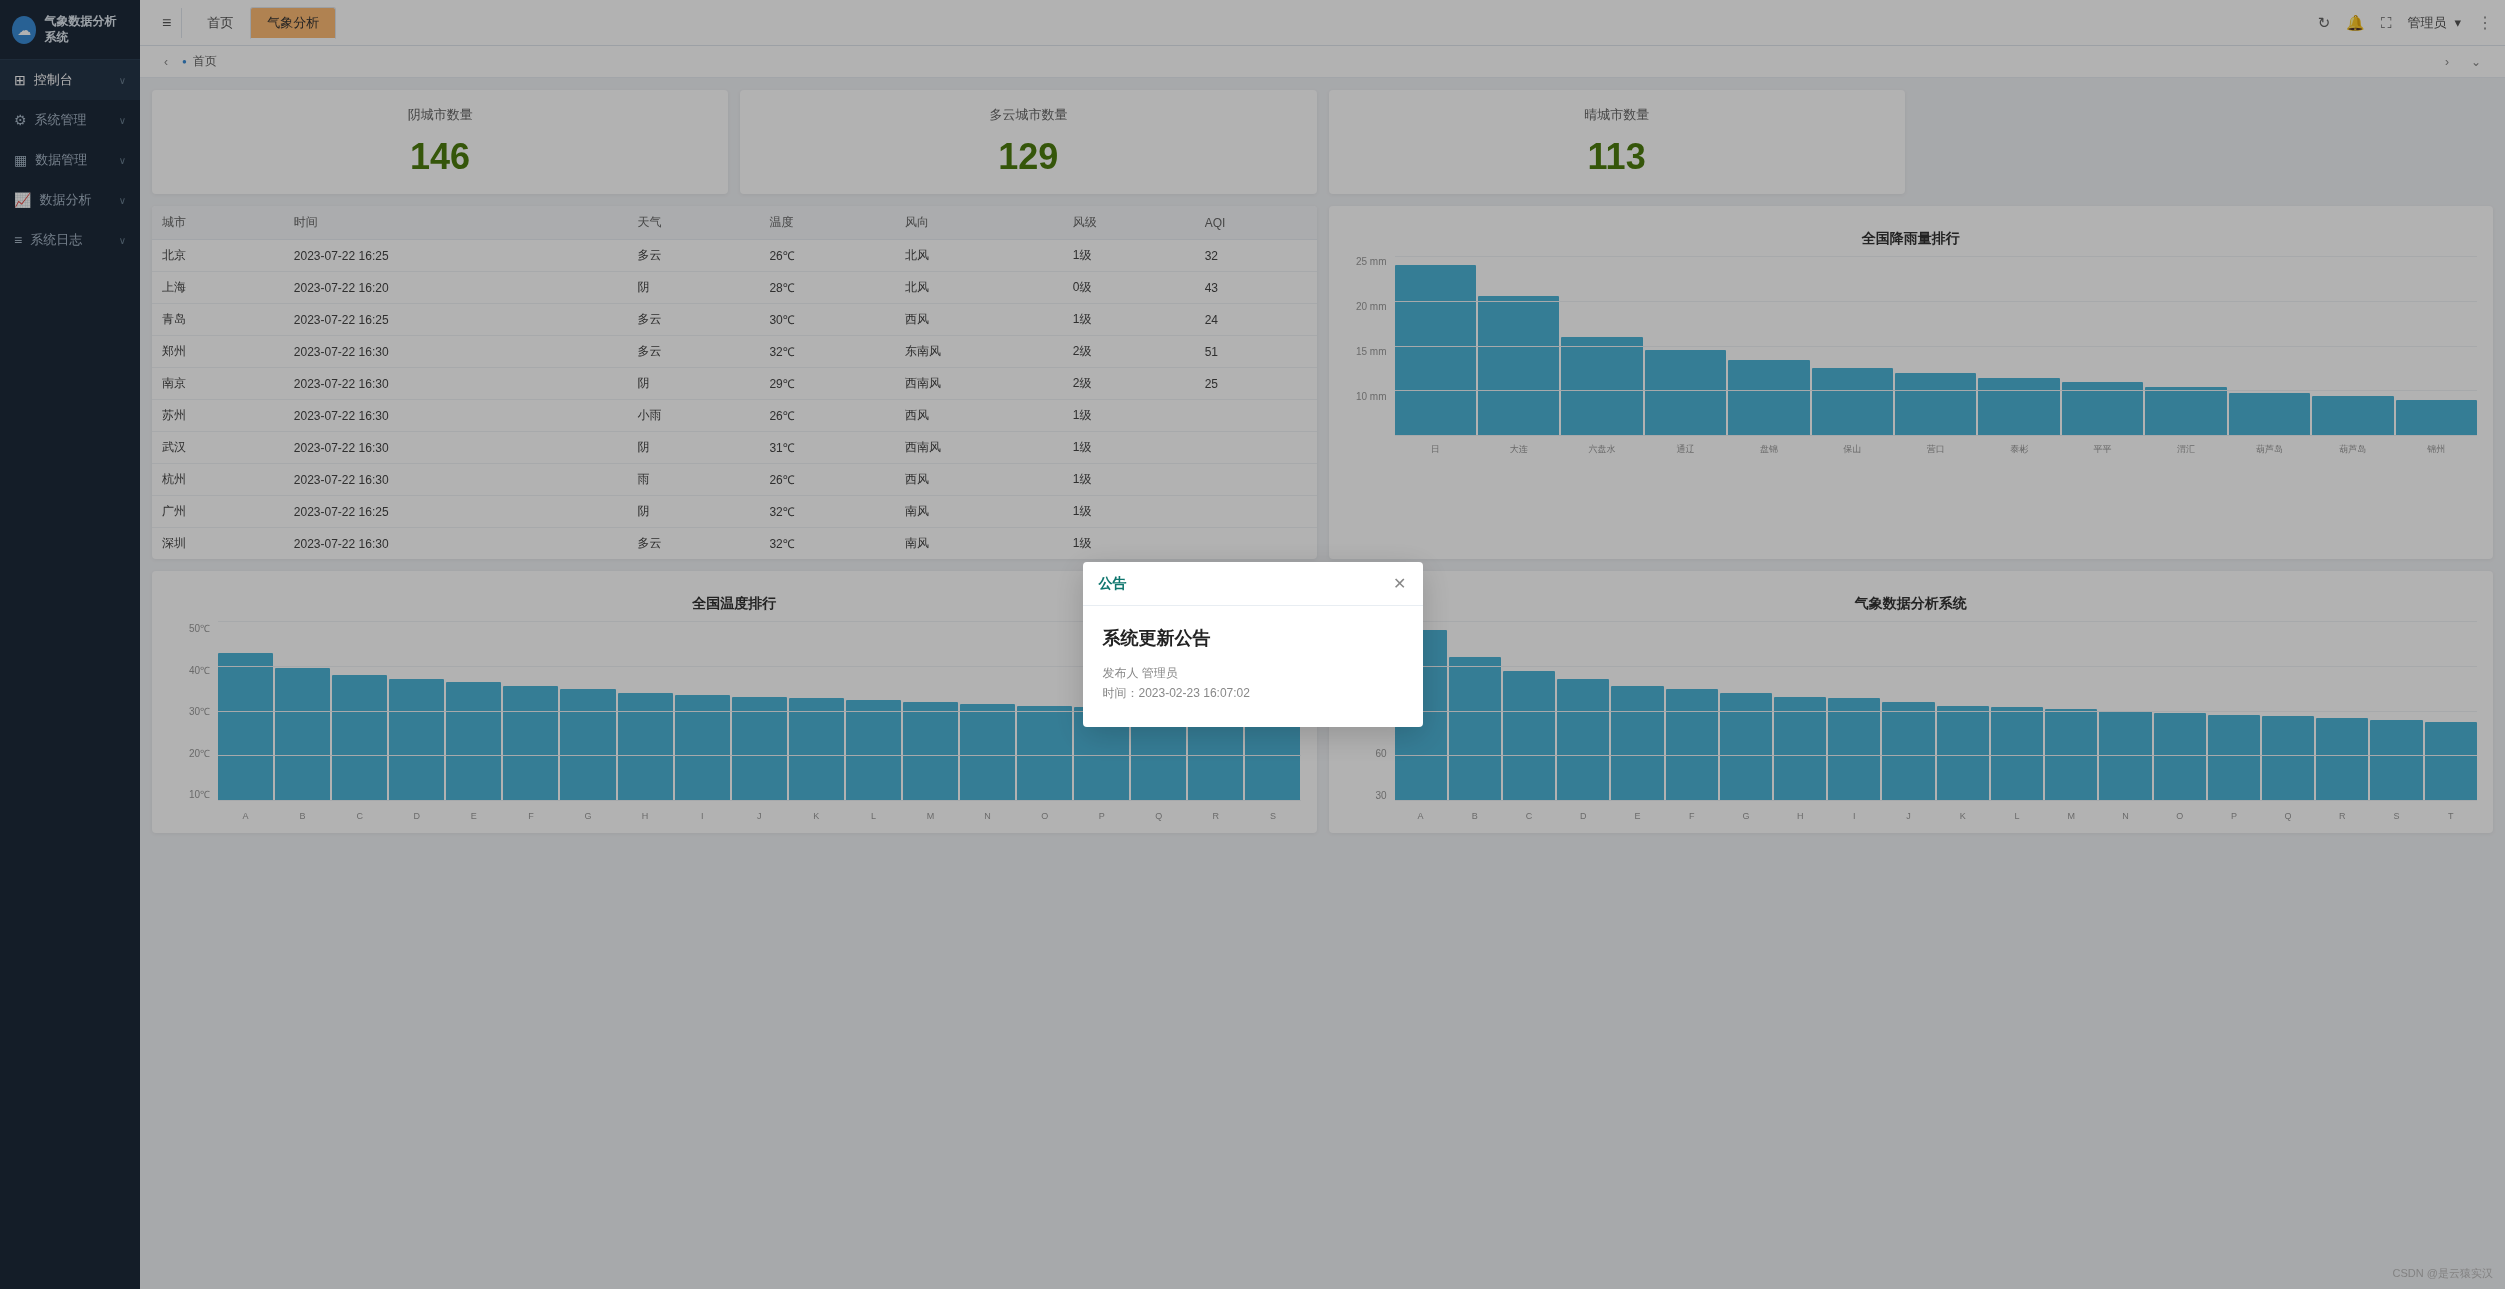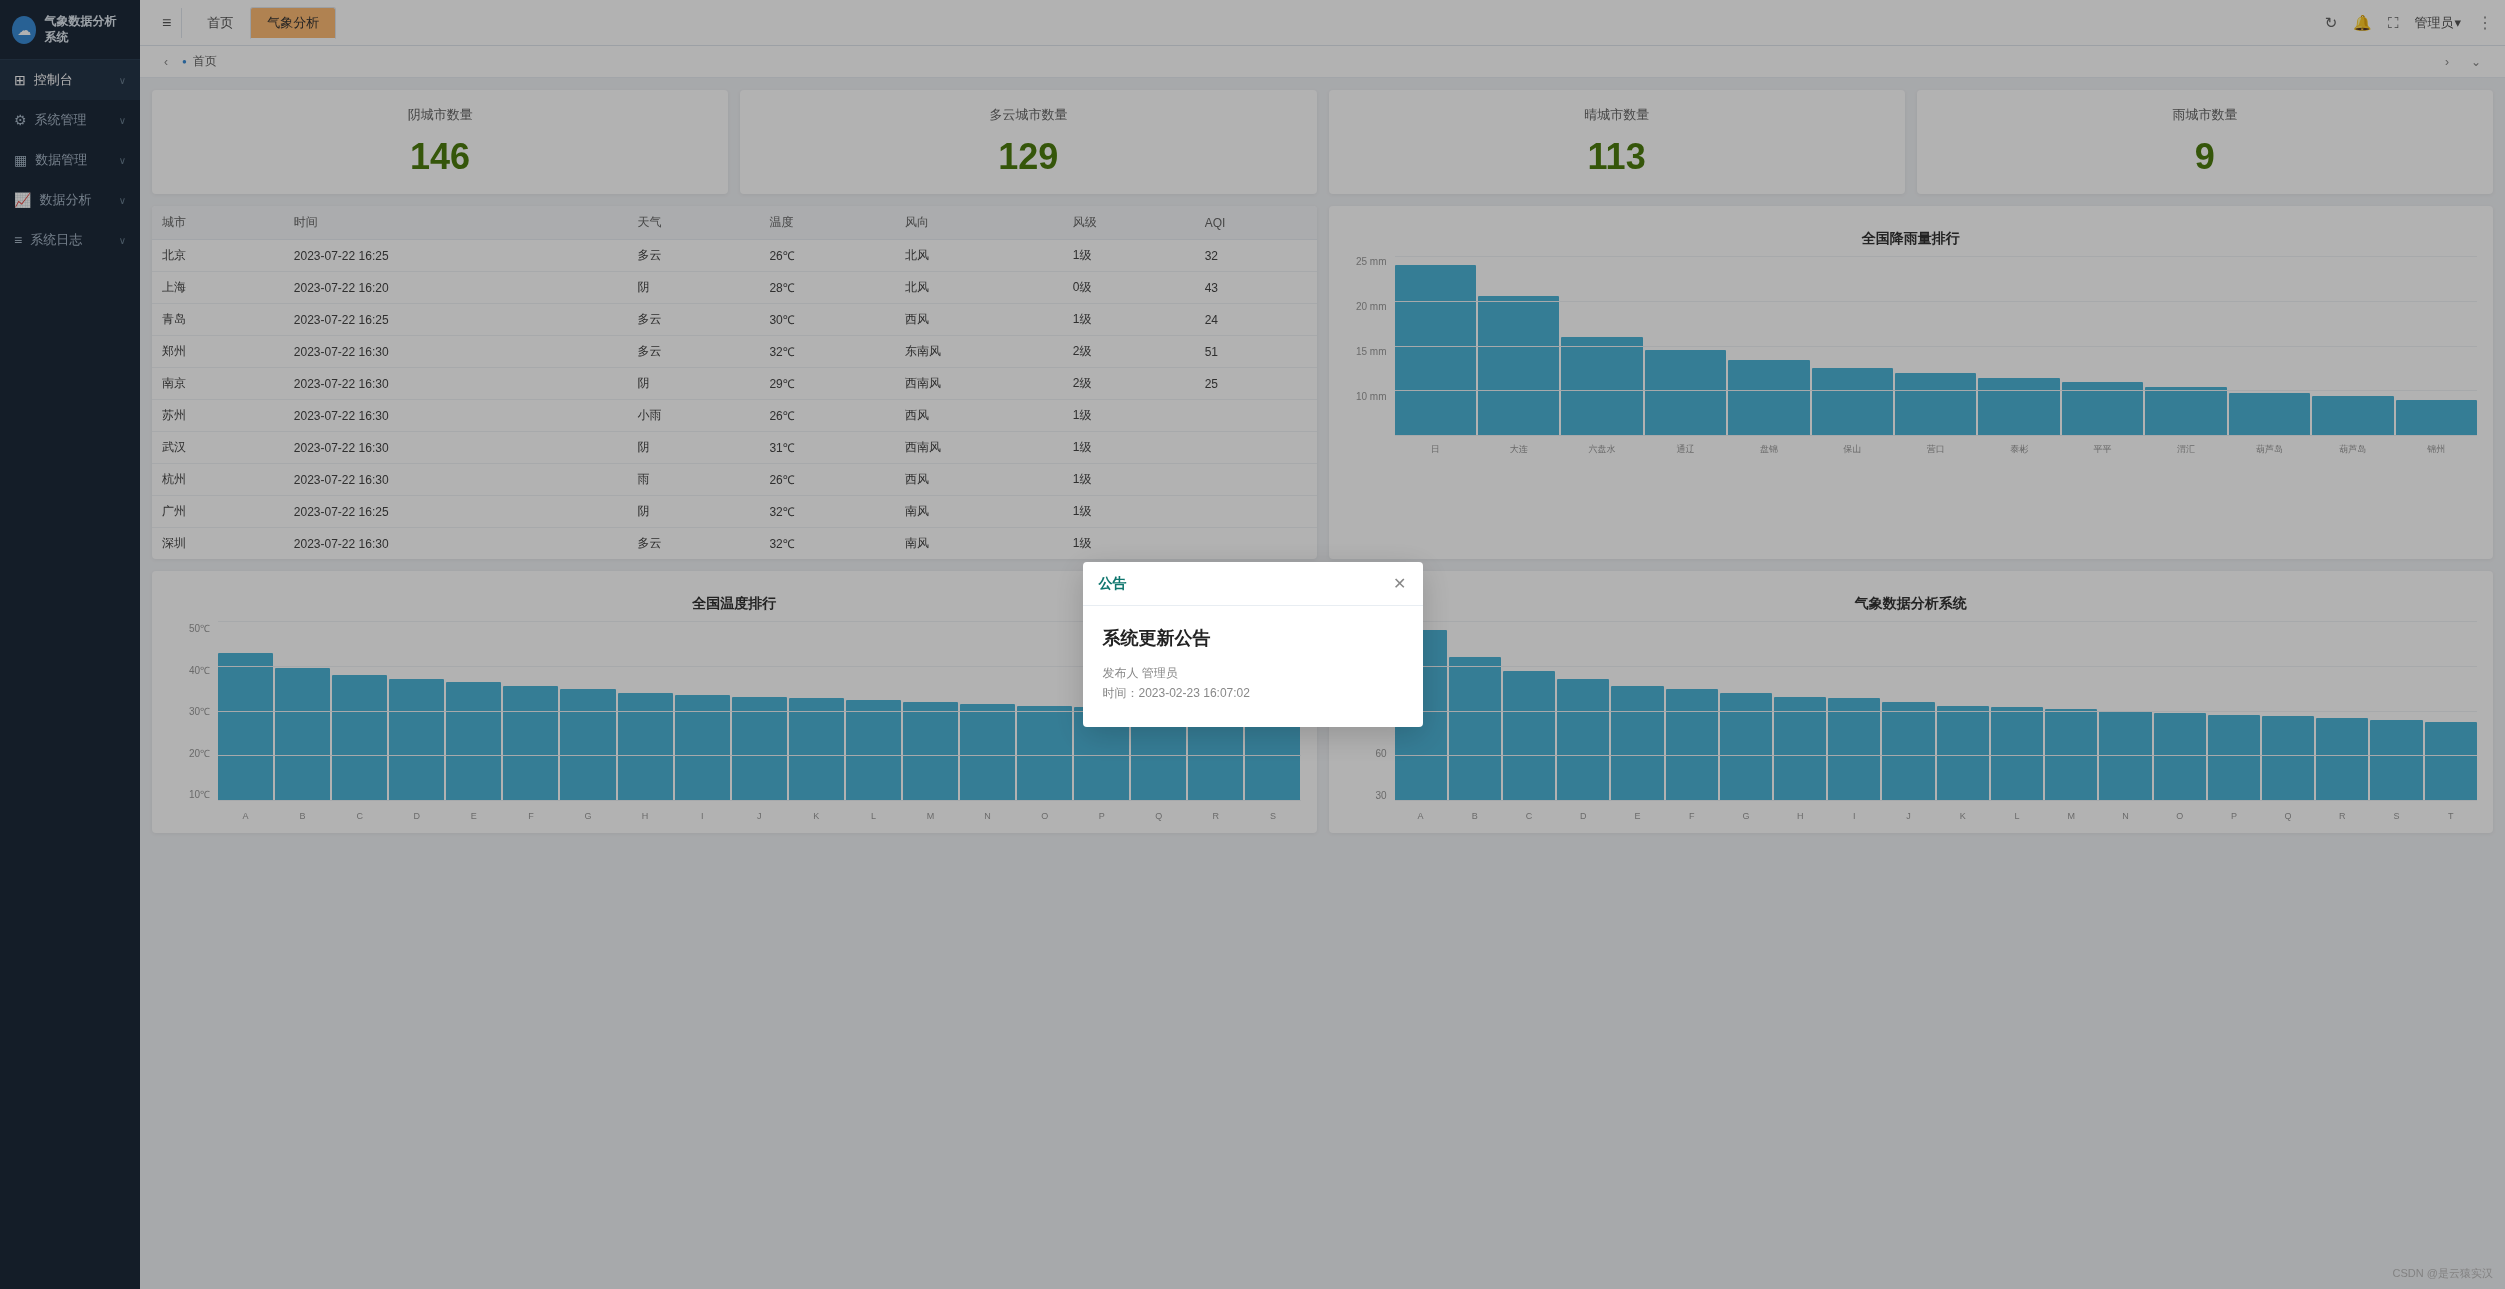--- a/index.html
+++ b/index.html
@@ -91,21 +91,21 @@
       color: #333;
     }
     .topbar-right {
       display: flex;
       align-items: center;
       gap: 16px;
       color: #666;
     }
     .topbar-icon { cursor: pointer; font-size: 15px; }
     .admin-btn {
-      display: flex; align-items: center; gap: 1px;
+      display: flex; align-items: center; gap: 8px;
       font-size: 13px; cursor: pointer; color: #555;
     }
 
     
     #breadcrumb {
       background: #fff;
       padding: 7px 16px;
       border-bottom: 1px solid #e8edf2;
       display: flex;
       align-items: center;
@@ -387,24 +387,20 @@
         <div class="stat-card-label">阴城市数量</div>
         <div class="stat-card-value">146</div>
       </div>
       <div class="stat-card">
         <div class="stat-card-label">多云城市数量</div>
         <div class="stat-card-value">129</div>
       </div>
       <div class="stat-card">
         <div class="stat-card-label">晴城市数量</div>
         <div class="stat-card-value">113</div>
-      </div>
-      <div class="stat-card">
-        <div class="stat-card-label">雨城市数量</div>
-        <div class="stat-card-value">9</div>
       </div>
     </div>
 
     <div class="middle-row">
 
       <div class="panel">
         <table class="data-table">
           <thead>
             <tr>
               <th>城市</th>

